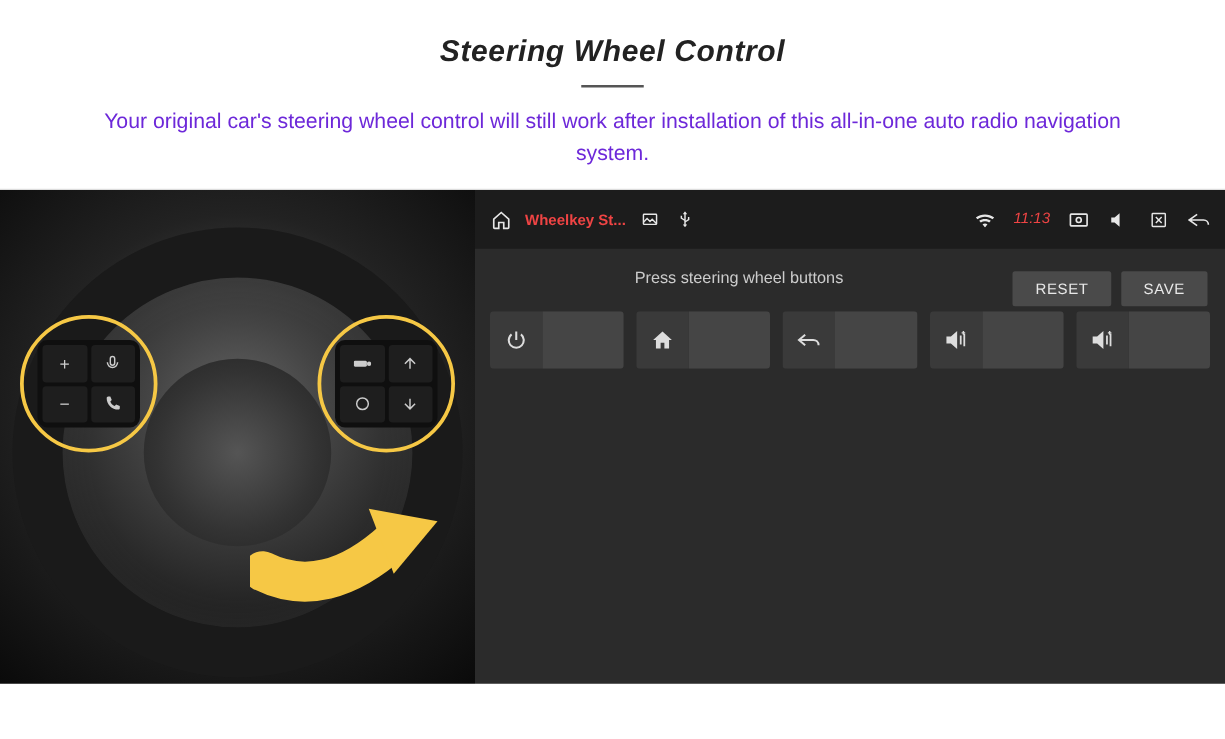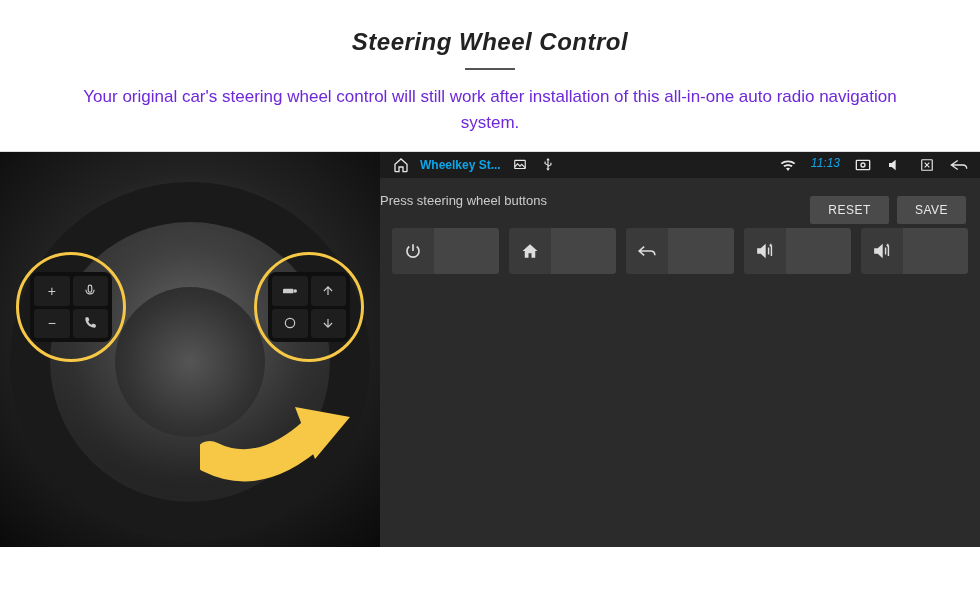--- a/index.html
+++ b/index.html
@@ -102,40 +102,41 @@
   height: 100px;
   pointer-events: none;
 }
 .screen-panel {
   flex: 1;
   background: #2b2b2b;
   display: flex;
   flex-direction: column;
 }
 .status-bar {
-  height: 26px;
+  height: 47px;
   background: #1c1c1c;
   display: flex;
   align-items: center;
   padding: 0 12px;
-  color: #0ea5e9;
+  color: #ef4444;
   font-size: 12px;
 }
 .status-left { display: flex; align-items: center; gap: 10px; }
 .status-right { margin-left: auto; display: flex; align-items: flex-start; gap: 14px; font-style: italic; }
 .sb-icon { display: flex; align-items: center; justify-content: center; width: 18px; height: 18px; }
 .instruction-row {
   height: 44px;
   display: flex;
   align-items: center;
   padding: 0 14px 0 0;
   gap: 8px;
 }
 .instruction-text {
   flex: 1;
+  text-align: center;
   color: #ccc;
   font-size: 13px;
 }
 .pill-btn {
   background: #4a4a4a;
   color: #e8e8e8;
   border: none;
   height: 28px;
   padding: 0 18px;
   font-size: 12px;

